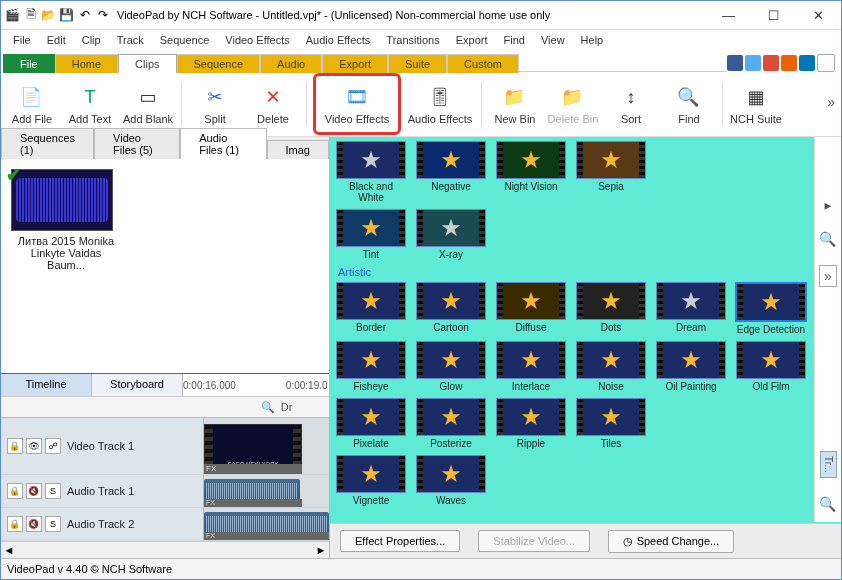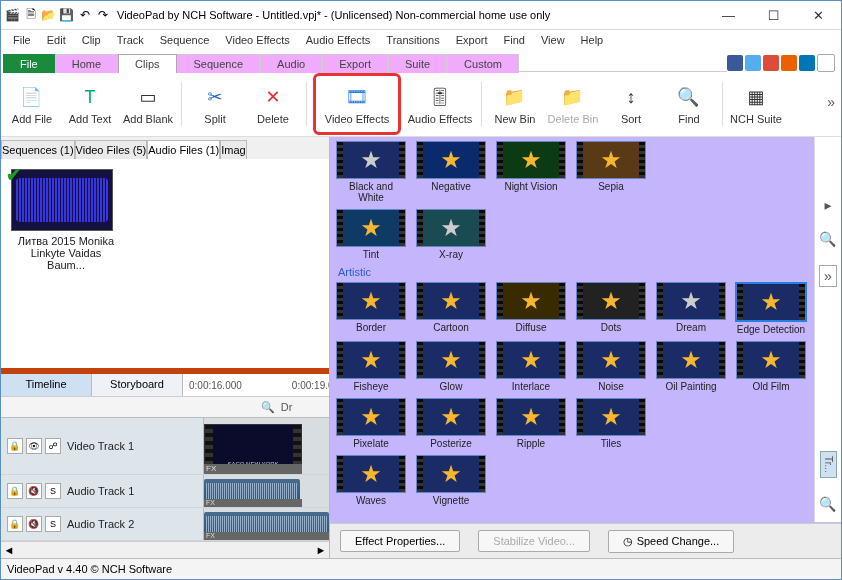--- a/index.html
+++ b/index.html
@@ -9,73 +9,73 @@
 .titlebar .tb-icons{display:flex;gap:2px;align-items:center;margin-right:6px}
 .titlebar .tb-icons span{width:16px;height:16px;display:flex;align-items:center;justify-content:center;font-size:12px}
 .titlebar .title{flex:1;color:#000}
 .titlebar .winbtns{display:flex}
 .titlebar .winbtns span{width:45px;height:28px;display:flex;align-items:center;justify-content:center;font-size:13px;color:#333}
 
 .menubar{height:20px;display:flex;align-items:center;padding:0 4px;gap:0;color:#333}
 .menubar span{padding:2px 8px}
 
 .tabstrip{height:22px;display:flex;align-items:flex-end;background:#fff;padding:0 2px;gap:0}
-.tabstrip .tab{padding:3px 16px;border:1px solid #ccc;border-bottom:none;background:#f0abfc;color:#444;position:relative;top:1px}
+.tabstrip .tab{padding:3px 16px;border:1px solid #ccc;border-bottom:none;background:#eab308;color:#444;position:relative;top:1px}
 .tabstrip .tab.first{background:#1a8a3d;color:#fff;border-color:#1a8a3d}
 .tabstrip .tab.active{background:#fff;border-color:#aaa}
 .tabstrip .spacer{flex:1;border-bottom:1px solid #ccc}
 .tabstrip .social{display:flex;gap:2px;align-items:center;padding-right:4px}
 .tabstrip .social span{width:16px;height:16px;display:inline-block;border-radius:2px}
 
 .toolbar{height:60px;display:flex;align-items:center;padding:2px 4px;gap:4px;border-bottom:1px solid #ddd;position:relative}
 .toolbtn{display:flex;flex-direction:column;align-items:center;justify-content:center;width:54px;height:56px;font-size:11px;color:#333}
 .toolbtn .ibox{width:28px;height:28px;margin-bottom:2px;display:flex;align-items:center;justify-content:center;font-size:18px}
 .toolbtn.wide{width:70px}
 .tool-sep{width:1px;height:44px;background:#ddd;margin:0 2px}
 .toolbtn.hl{border:3px solid #e63333;border-radius:6px;width:82px}
 .toolbtn.disabled{color:#aaa}
 .toolbar .chev{position:absolute;right:6px;top:22px;font-size:14px;color:#555}
 
 .content{flex:1;display:flex;min-height:0;position:relative}
 .leftpane{width:328px;display:flex;flex-direction:column;border-right:1px solid #bbb}
 .filetabs{height:22px;display:flex;align-items:flex-end;background:#f0f0f0}
-.filetabs .ftab{padding:3px 0;border:1px solid #bbb;background:#eaeaea;font-size:11px;border-bottom:none}
+.filetabs .ftab{padding:3px 18px;border:1px solid #bbb;background:#eaeaea;font-size:11px;border-bottom:none}
 .filetabs .ftab.active{background:#fff}
 .filelist{flex:1;background:#fff;padding:10px;overflow:hidden;min-height:0}
 .clip{width:110px}
 .clip .thumb{width:100px;height:60px;background:#141040;position:relative;border:1px solid #555}
 .clip .thumb .check{position:absolute;left:-6px;top:-6px;color:#1c9b1c;font-weight:bold;font-size:18px}
 .clip .thumb .wave{position:absolute;inset:8px 4px;background:repeating-linear-gradient(90deg,#3a3af2 0 2px,transparent 2px 3px);opacity:.9;border-radius:4px}
 .clip .name{font-size:11px;text-align:center;margin-top:4px;line-height:12px;color:#222}
 
-.tl-tabs{height:22px;display:flex;border-top:6px solid #c2410c}
+.tl-tabs{height:22px;display:flex;border-top:1px solid #c2410c}
 .tl-tabs .tltab{flex:0 0 90px;text-align:center;padding:4px 0;background:#eef2f6;border-right:1px solid #bbb}
 .tl-tabs .tltab.active{background:#cfe0f3}
-.tl-tabs .ruler{flex:1;background:#fff;display:flex;align-items:center;padding-left:6px;color:#555;gap:50px;font-size:10px}
+.tl-tabs .ruler{flex:1;background:#fff;display:flex;align-items:center;color:#555;gap:50px;font-size:10px}
 
 .timeline{border-top:1px solid #bbb;background:#e9edf1}
 .timeline-row{display:flex;align-items:center;height:32px;border-bottom:1px solid #cfd5db}
 .timeline-row.tall{height:56px}
 .trackhdr{width:190px;display:flex;align-items:center;gap:6px;padding:0 6px;background:#dde4ea;height:100%;border-right:1px solid #bbb}
 .trackhdr .icons{display:flex;gap:3px}
 .trackhdr .icons span{width:14px;height:14px;background:#fff;border:1px solid #aaa;font-size:9px;display:flex;align-items:center;justify-content:center}
 .trackhdr .lbl{font-size:11px;color:#222}
 .trkcontent{flex:1;height:100%;position:relative;background:#d8dde2;overflow:hidden}
 .vclip{position:absolute;left:0;top:6px;height:44px;width:96px;background:#0d0d4e;border:1px solid #333;display:flex}
 .vclip .strip{width:8px;background:repeating-linear-gradient(#111 0 4px,#333 4px 8px)}
 .vclip .mid{flex:1;background:#0b0b2b;display:flex;align-items:flex-end;justify-content:center;color:#ccc;font-size:6px;text-align:center;padding:2px}
 .aclip{position:absolute;left:0;top:4px;height:24px;width:96px;background:linear-gradient(#486b8e,#2f5373);border-radius:2px}
 .aclip .wave{position:absolute;inset:4px 2px;background:repeating-linear-gradient(90deg,#9fb8d2 0 1px,transparent 1px 2px);opacity:.9}
 .aclip2{left:0;width:100%}
 .scroll-h{height:16px;background:#f0f0f0;border-top:1px solid #ccc;display:flex;align-items:center}
 .scroll-h .arrow{width:16px;text-align:center}
 
 .status{height:20px;border-top:1px solid #bbb;display:flex;align-items:center;padding:0 6px;background:#f4f4f4;font-size:11px}
 
-.fxpanel{position:absolute;left:328px;top:0;right:0;bottom:0;background:#c4b5fd;border-left:1px solid #bbb;display:flex;flex-direction:column}
+.fxpanel{position:absolute;left:328px;top:0;right:0;bottom:0;background:#5eead4;border-left:1px solid #bbb;display:flex;flex-direction:column}
 .fxscroll{flex:1;overflow:hidden;padding:4px 30px 4px 6px;position:relative}
 .fxside{position:absolute;right:0;top:0;width:26px;bottom:36px;background:#fff;border-left:1px solid #ddd;display:flex;flex-direction:column;align-items:center;gap:18px;padding-top:60px;color:#555;font-size:14px}
 .fxrow{display:flex;flex-wrap:wrap;gap:10px}
 .fxcat{color:#2a5bd7;font-size:11px;margin:6px 0 4px 2px}
 .fxitem{width:70px;display:flex;flex-direction:column;align-items:center}
 .fxthumb{width:68px;height:36px;background:#1a2b66;border:1px solid #6187c7;position:relative;display:flex}
 .fxthumb .film{width:6px;background:repeating-linear-gradient(#0a0a0a 0 3px,#333 3px 6px)}
 .fxthumb .mid{flex:1;display:flex;align-items:center;justify-content:center}
 .fxthumb.star .mid::before{content:"★";font-size:24px;color:#f6b62d}
 .fxthumb.graystar .mid::before{content:"★";font-size:24px;color:#ccc}
@@ -478,29 +478,29 @@
                 <div class="fxlabel">Tiles</div>
               </div>
             </div>
             <div class="fxrow" style="margin-bottom: 6px;">
               <div class="fxitem">
                 <div class="fxthumb star">
                   <div class="film"></div>
                   <div class="mid"></div>
                   <div class="film"></div>
                 </div>
+                <div class="fxlabel">Vignette</div>
+              </div>
+              <div class="fxitem">
+                <div class="fxthumb star">
+                  <div class="film"></div>
+                  <div class="mid"></div>
+                  <div class="film"></div>
+                </div>
                 <div class="fxlabel">Waves</div>
-              </div>
-              <div class="fxitem">
-                <div class="fxthumb star">
-                  <div class="film"></div>
-                  <div class="mid"></div>
-                  <div class="film"></div>
-                </div>
-                <div class="fxlabel">Vignette</div>
               </div>
             </div>
           </div>
       </div>
       <div class="fxside">
         <span>▸</span>
         <span>🔍</span>
         <span style="border:1px solid #aaa;padding:2px 4px">»</span>
         <div style="flex:1"></div>
         <div style="writing-mode:vertical-rl;background:#cfe0f3;border:1px solid #8aa;padding:4px 2px;font-size:10px">Tr...</div>

